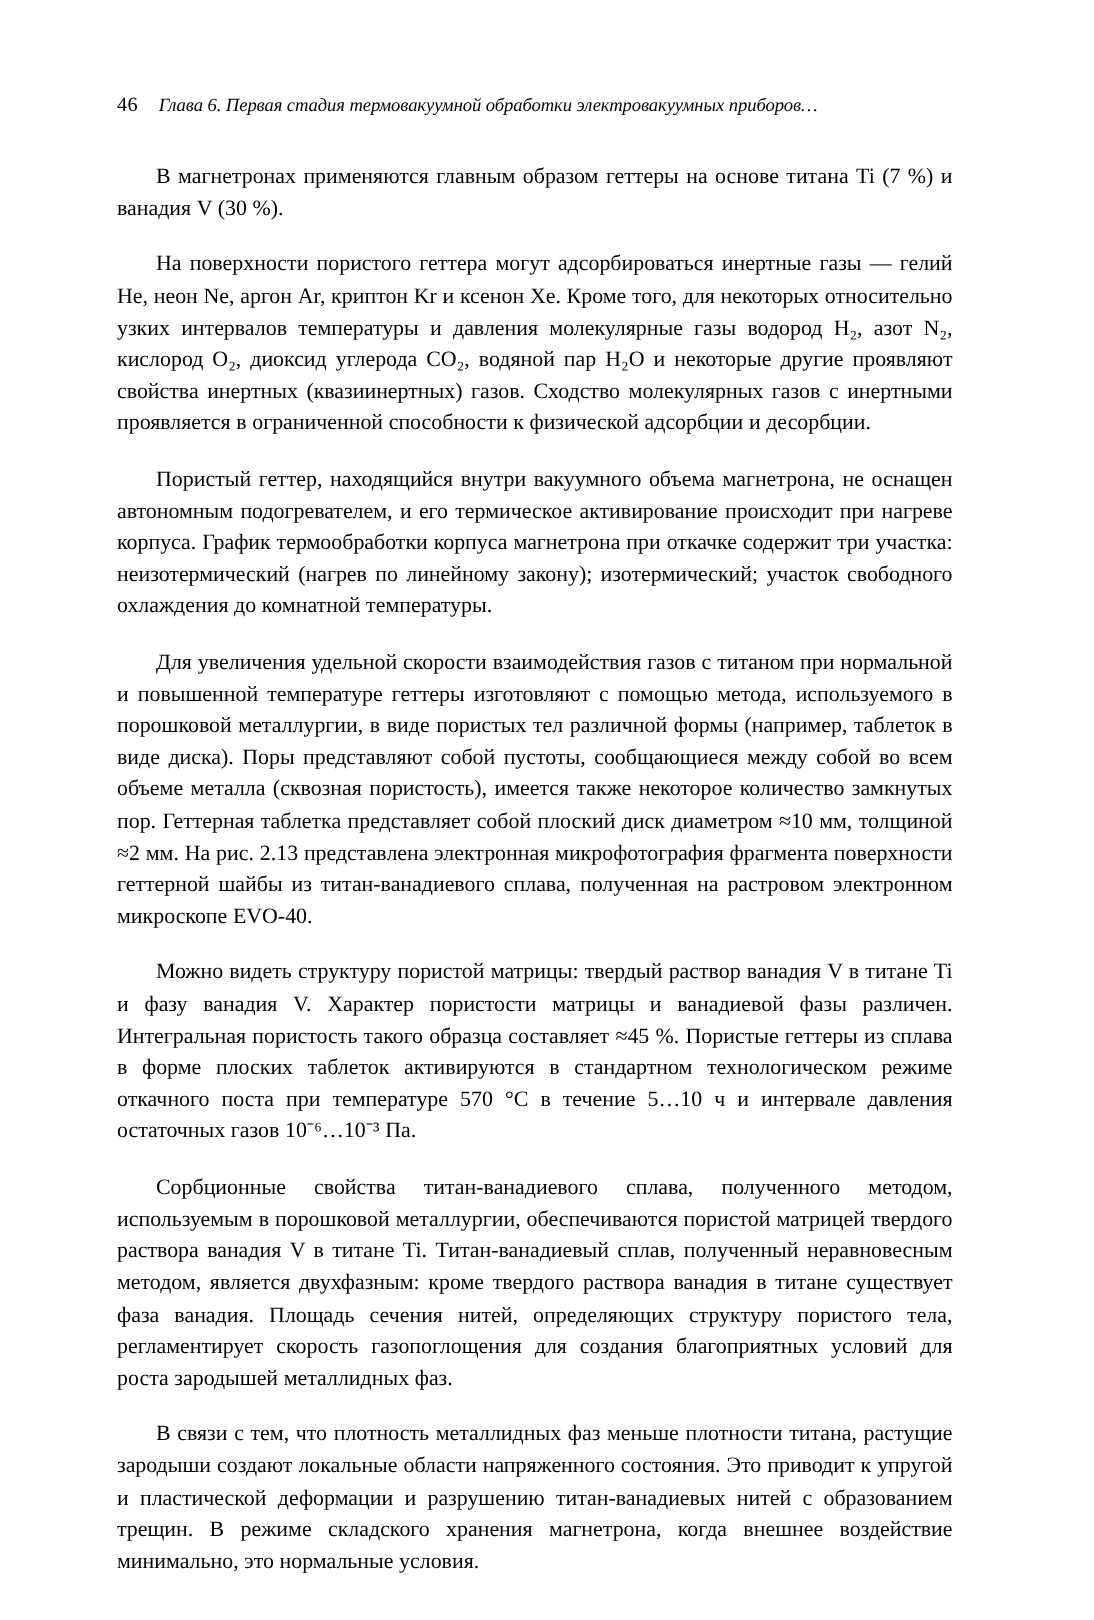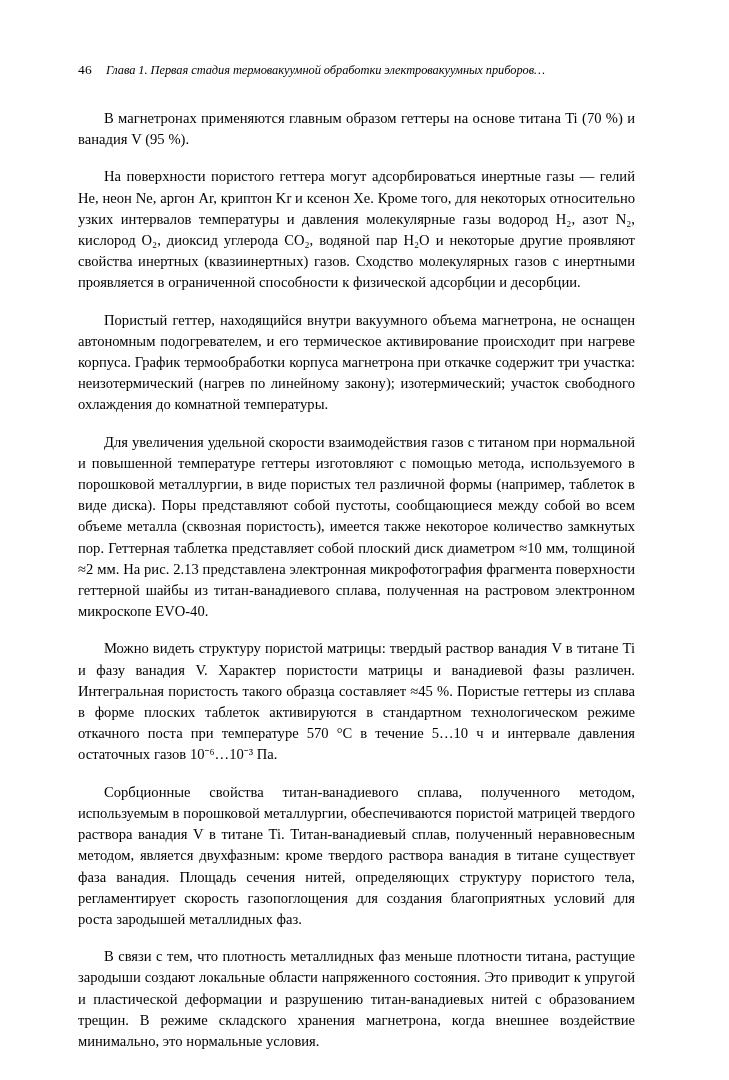--- a/index.html
+++ b/index.html
@@ -55,25 +55,25 @@
     margin-top: 16px;
   }
 </style>
 </head>
 <body>
 
 <div class="page">
 
   <div class="header">
     <div class="folio">46</div>
-    <div class="running-title">Глава 1. Первая стадия термовакуумной обработки электровакуумных приборов…</div>
+    <div class="running-title">Глава 6. Первая стадия термовакуумной обработки электровакуумных приборов…</div>
   </div>
 
   <div class="body-text">
-    <p>В магнетронах применяются главным образом геттеры на основе титана Ti (70 %) и ванадия V (95 %).</p>
+    <p>В магнетронах применяются главным образом геттеры на основе титана Ti (7 %) и ванадия V (30 %).</p>
     <p>На поверхности пористого геттера могут адсорбироваться инертные газы — гелий He, неон Ne, аргон Ar, криптон Kr и ксенон Xe. Кроме того, для некоторых относительно узких интервалов температуры и давления молекулярные газы водород H₂, азот N₂, кислород O₂, диоксид углерода CO₂, водяной пар H₂O и некоторые другие проявляют свойства инертных (квазиинертных) газов. Сходство молекулярных газов с инертными проявляется в ограниченной способности к физической адсорбции и десорбции.</p>
     <p>Пористый геттер, находящийся внутри вакуумного объема магнетрона, не оснащен автономным подогревателем, и его термическое активирование происходит при нагреве корпуса. График термообработки корпуса магнетрона при откачке содержит три участка: неизотермический (нагрев по линейному закону); изотермический; участок свободного охлаждения до комнатной температуры.</p>
     <p>Для увеличения удельной скорости взаимодействия газов с титаном при нормальной и повышенной температуре геттеры изготовляют с помощью метода, используемого в порошковой металлургии, в виде пористых тел различной формы (например, таблеток в виде диска). Поры представляют собой пустоты, сообщающиеся между собой во всем объеме металла (сквозная пористость), имеется также некоторое количество замкнутых пор. Геттерная таблетка представляет собой плоский диск диаметром ≈10 мм, толщиной ≈2 мм. На рис. 2.13 представлена электронная микрофотография фрагмента поверхности геттерной шайбы из титан-ванадиевого сплава, полученная на растровом электронном микроскопе EVO-40.</p>
     <p>Можно видеть структуру пористой матрицы: твердый раствор ванадия V в титане Ti и фазу ванадия V. Характер пористости матрицы и ванадиевой фазы различен. Интегральная пористость такого образца составляет ≈45 %. Пористые геттеры из сплава в форме плоских таблеток активируются в стандартном технологическом режиме откачного поста при температуре 570 °C в течение 5…10 ч и интервале давления остаточных газов 10⁻⁶…10⁻³ Па.</p>
     <p>Сорбционные свойства титан-ванадиевого сплава, полученного методом, используемым в порошковой металлургии, обеспечиваются пористой матрицей твердого раствора ванадия V в титане Ti. Титан-ванадиевый сплав, полученный неравновесным методом, является двухфазным: кроме твердого раствора ванадия в титане существует фаза ванадия. Площадь сечения нитей, определяющих структуру пористого тела, регламентирует скорость газопоглощения для создания благоприятных условий для роста зародышей металлидных фаз.</p>
     <p>В связи с тем, что плотность металлидных фаз меньше плотности титана, растущие зародыши создают локальные области напряженного состояния. Это приводит к упругой и пластической деформации и разрушению титан-ванадиевых нитей с образованием трещин. В режиме складского хранения магнетрона, когда внешнее воздействие минимально, это нормальные условия.</p>
   </div>
 
 </div>
 

